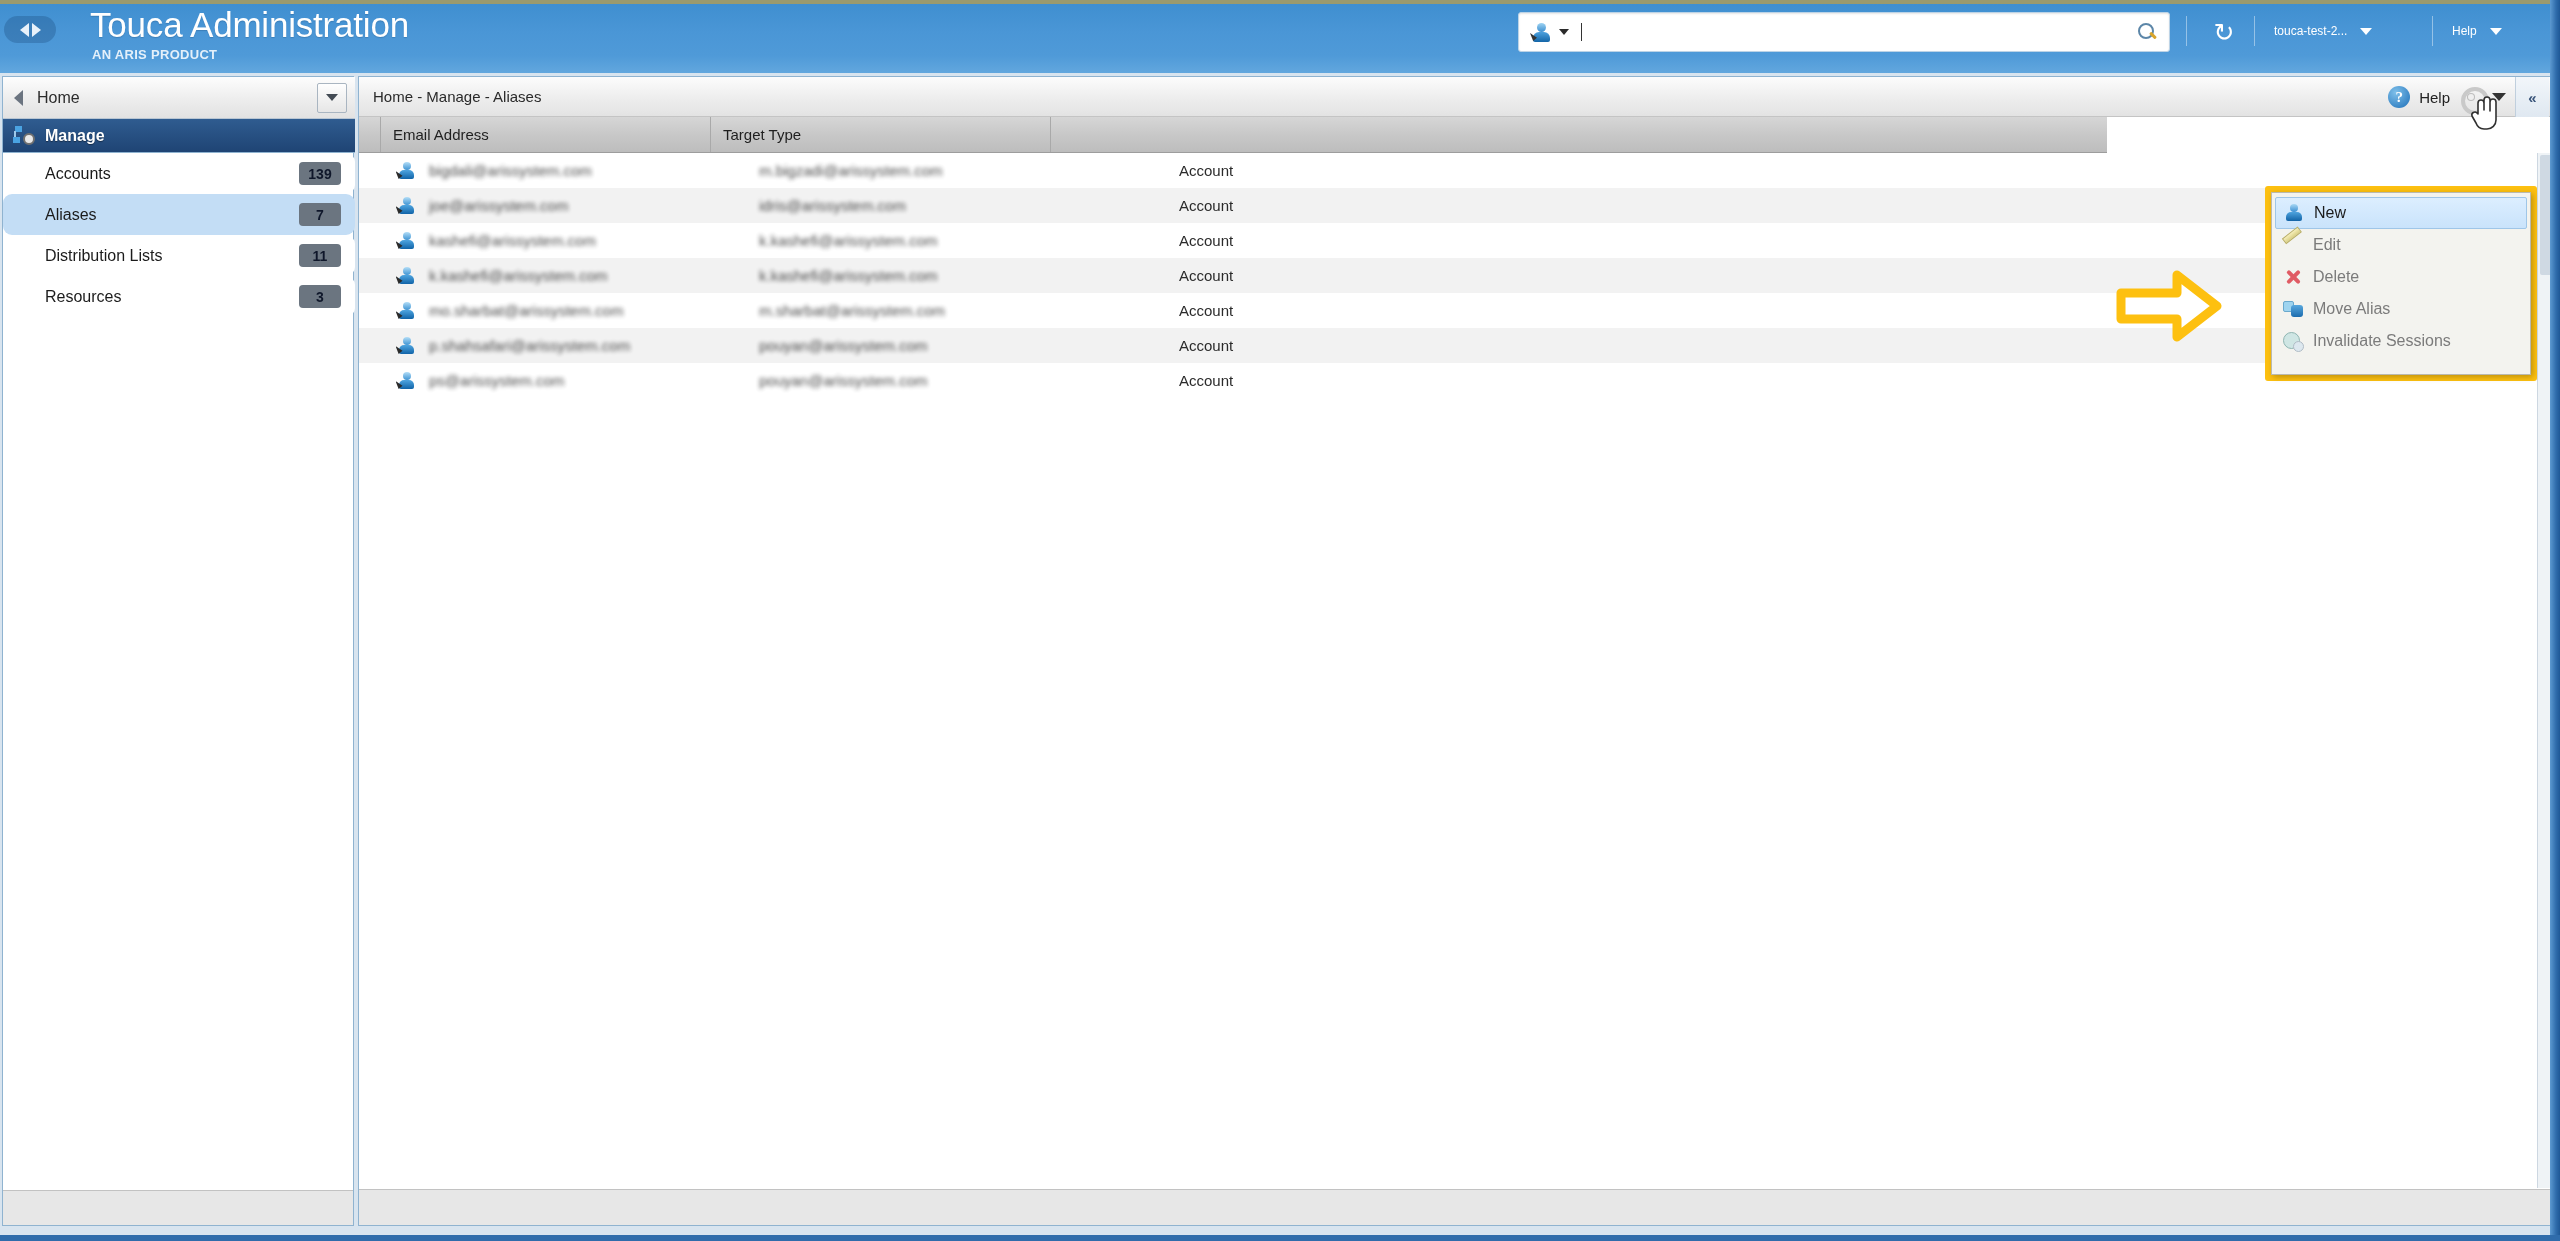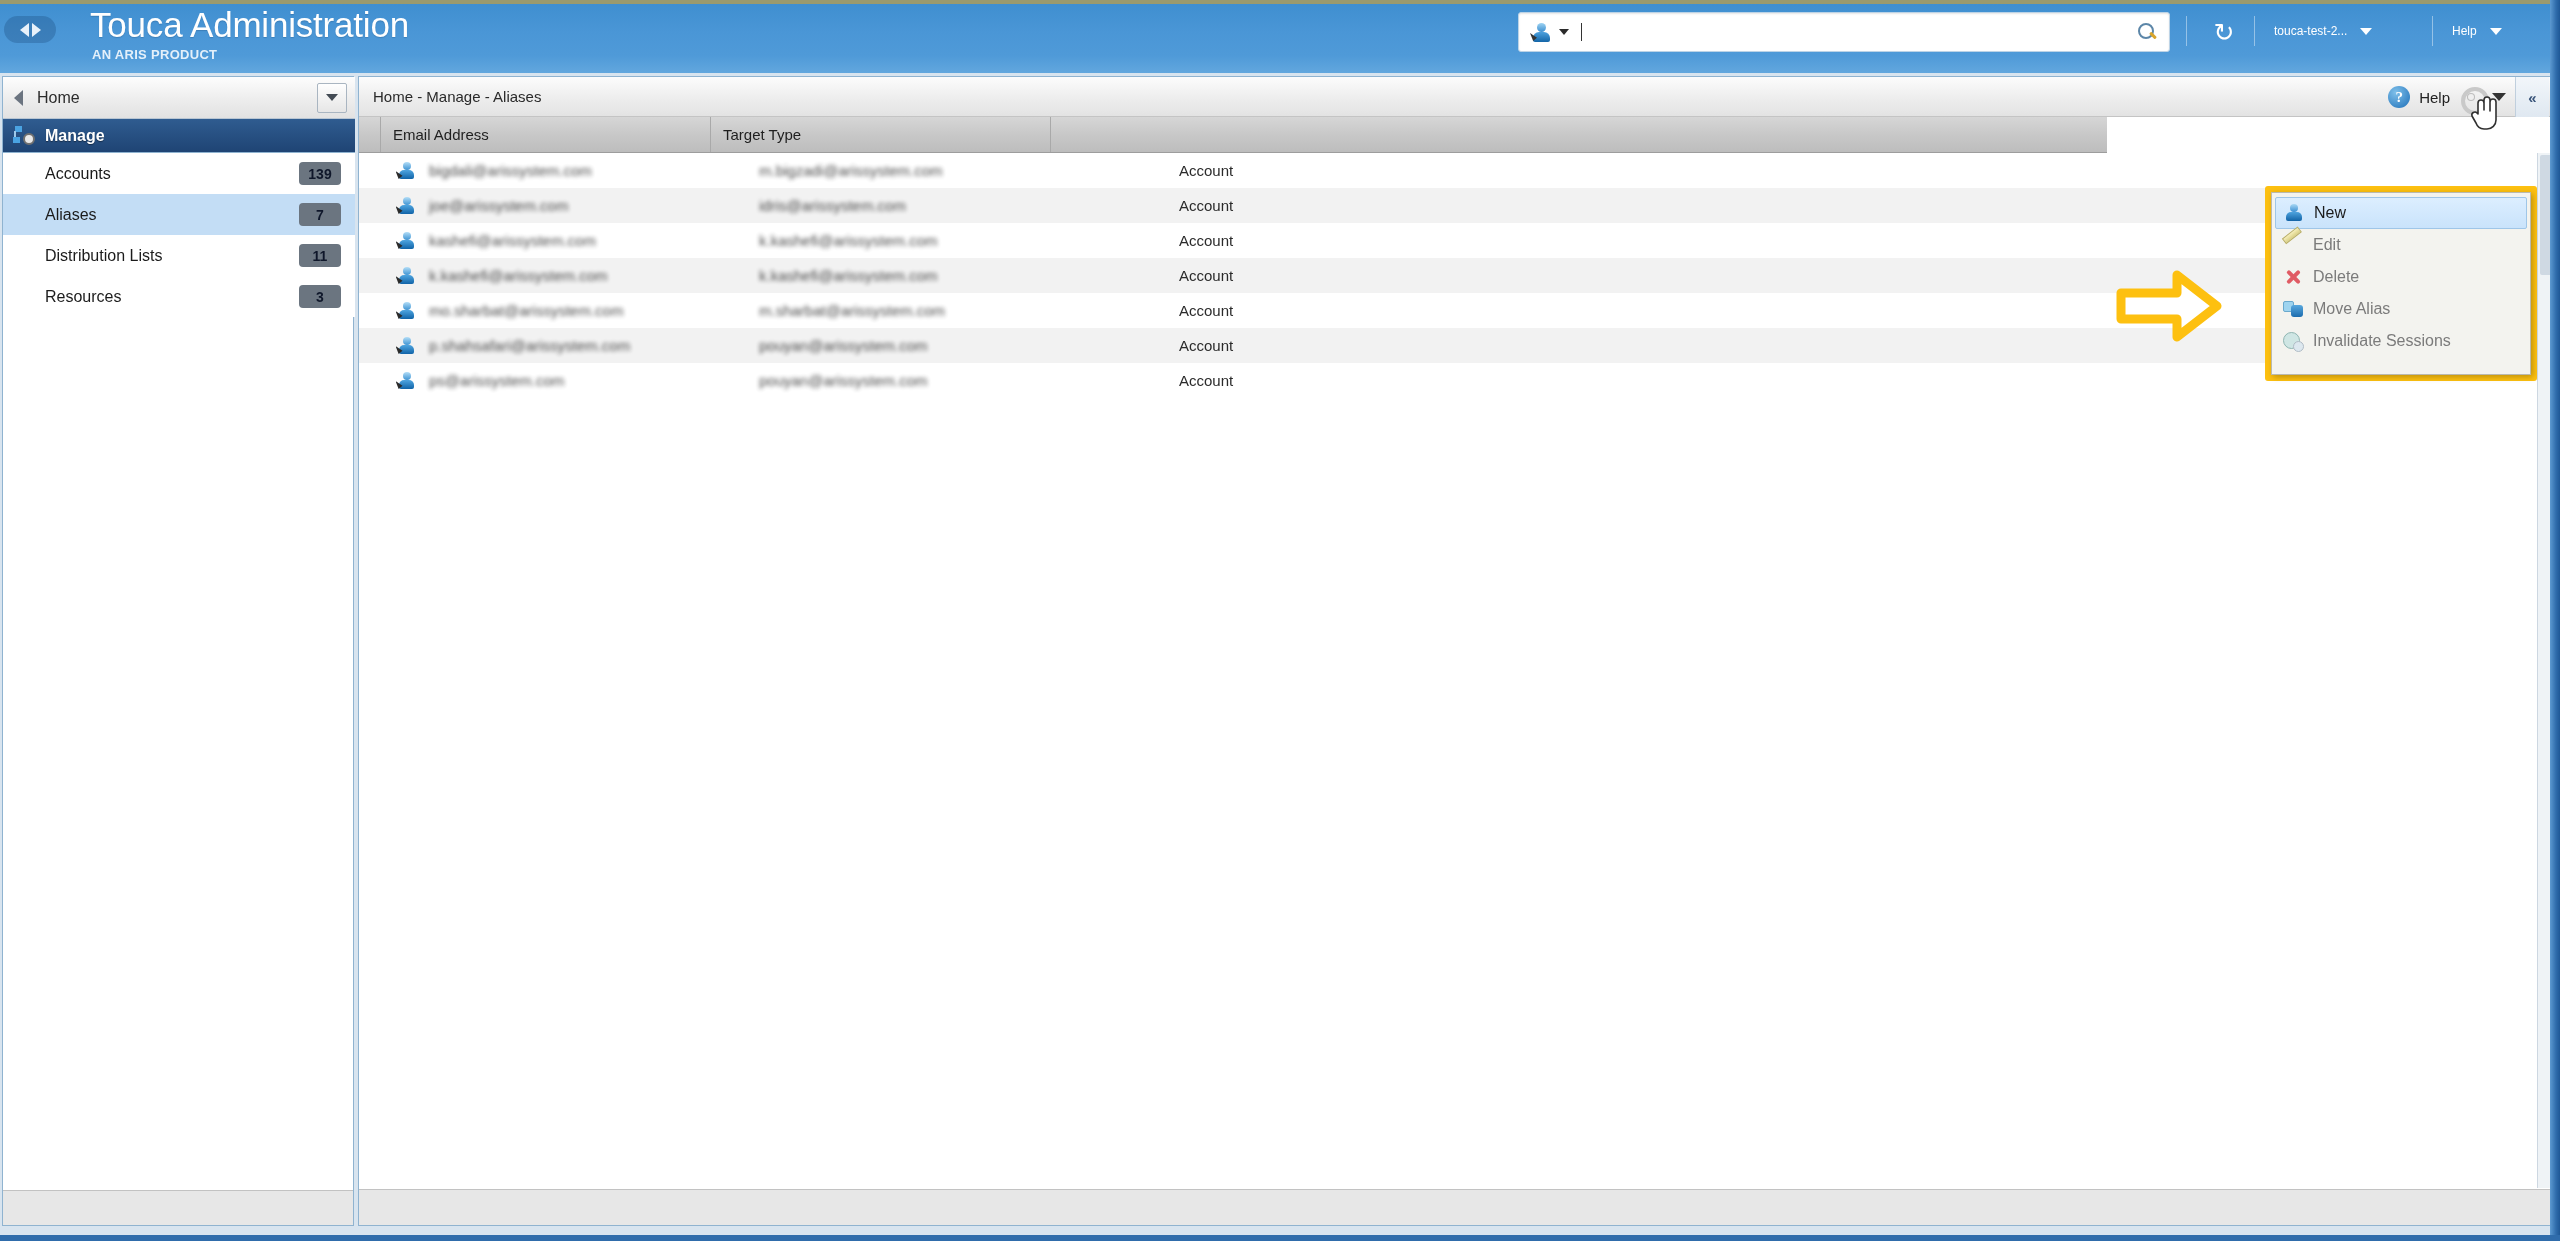--- a/index.html
+++ b/index.html
@@ -212,20 +212,21 @@
   .manage-label {
     color: #ffffff; font-size: 16px; font-weight: bold;
     text-shadow: 0 1px 1px rgba(0,0,0,0.4);
   }
   .nav-list { position: absolute; left: 0; top: 76px; width: 352px; }
   .nav-item {
     height: 41px; display: flex; align-items: center;
     padding: 0 14px 0 42px;
     font-size: 16px; color: #1b1b1b;
     background: #ffffff;
+    border-radius: 9px;
   }
   .nav-item.selected {
     background: #c3ddf5;
   }
   .nav-item .nm { flex: 1; }
   .nav-badge {
     min-width: 42px; height: 23px;
     background: #6b7580; color: #0f172a;
     border-radius: 4px;
     font-size: 14px; font-weight: bold;

